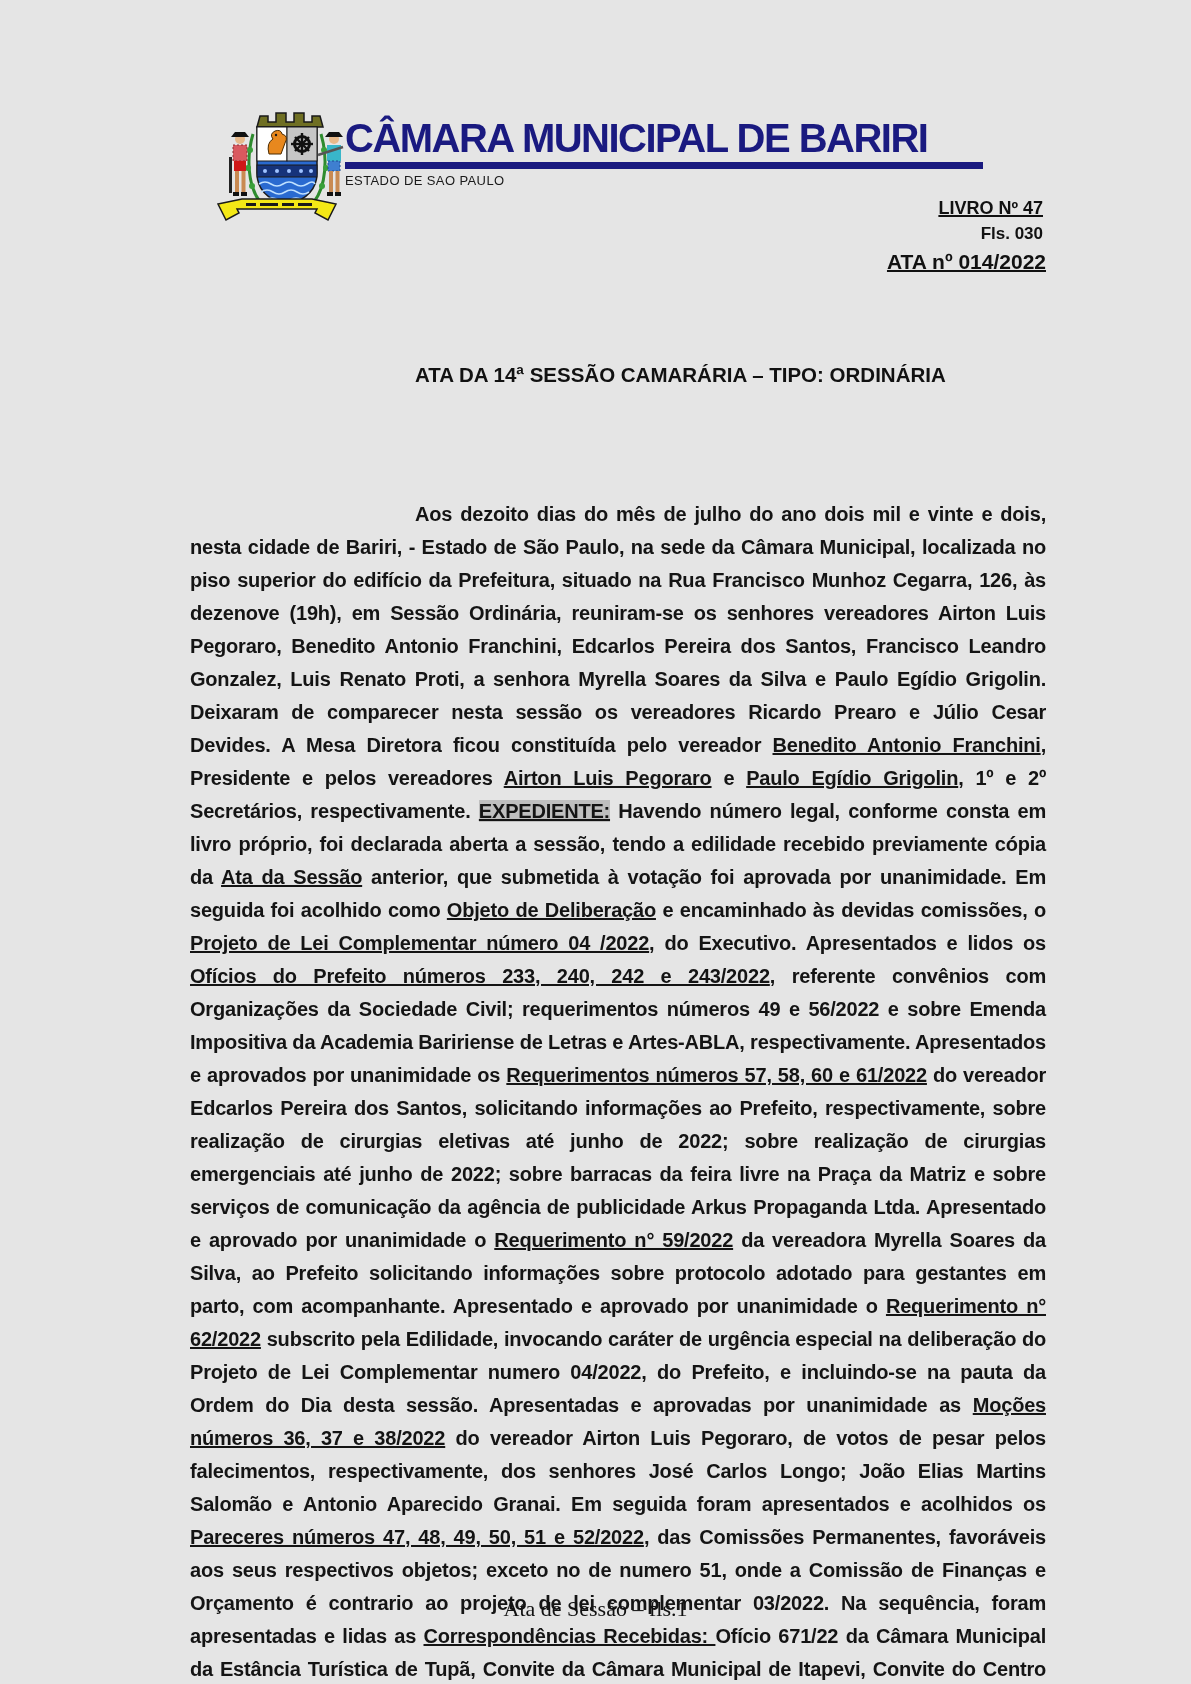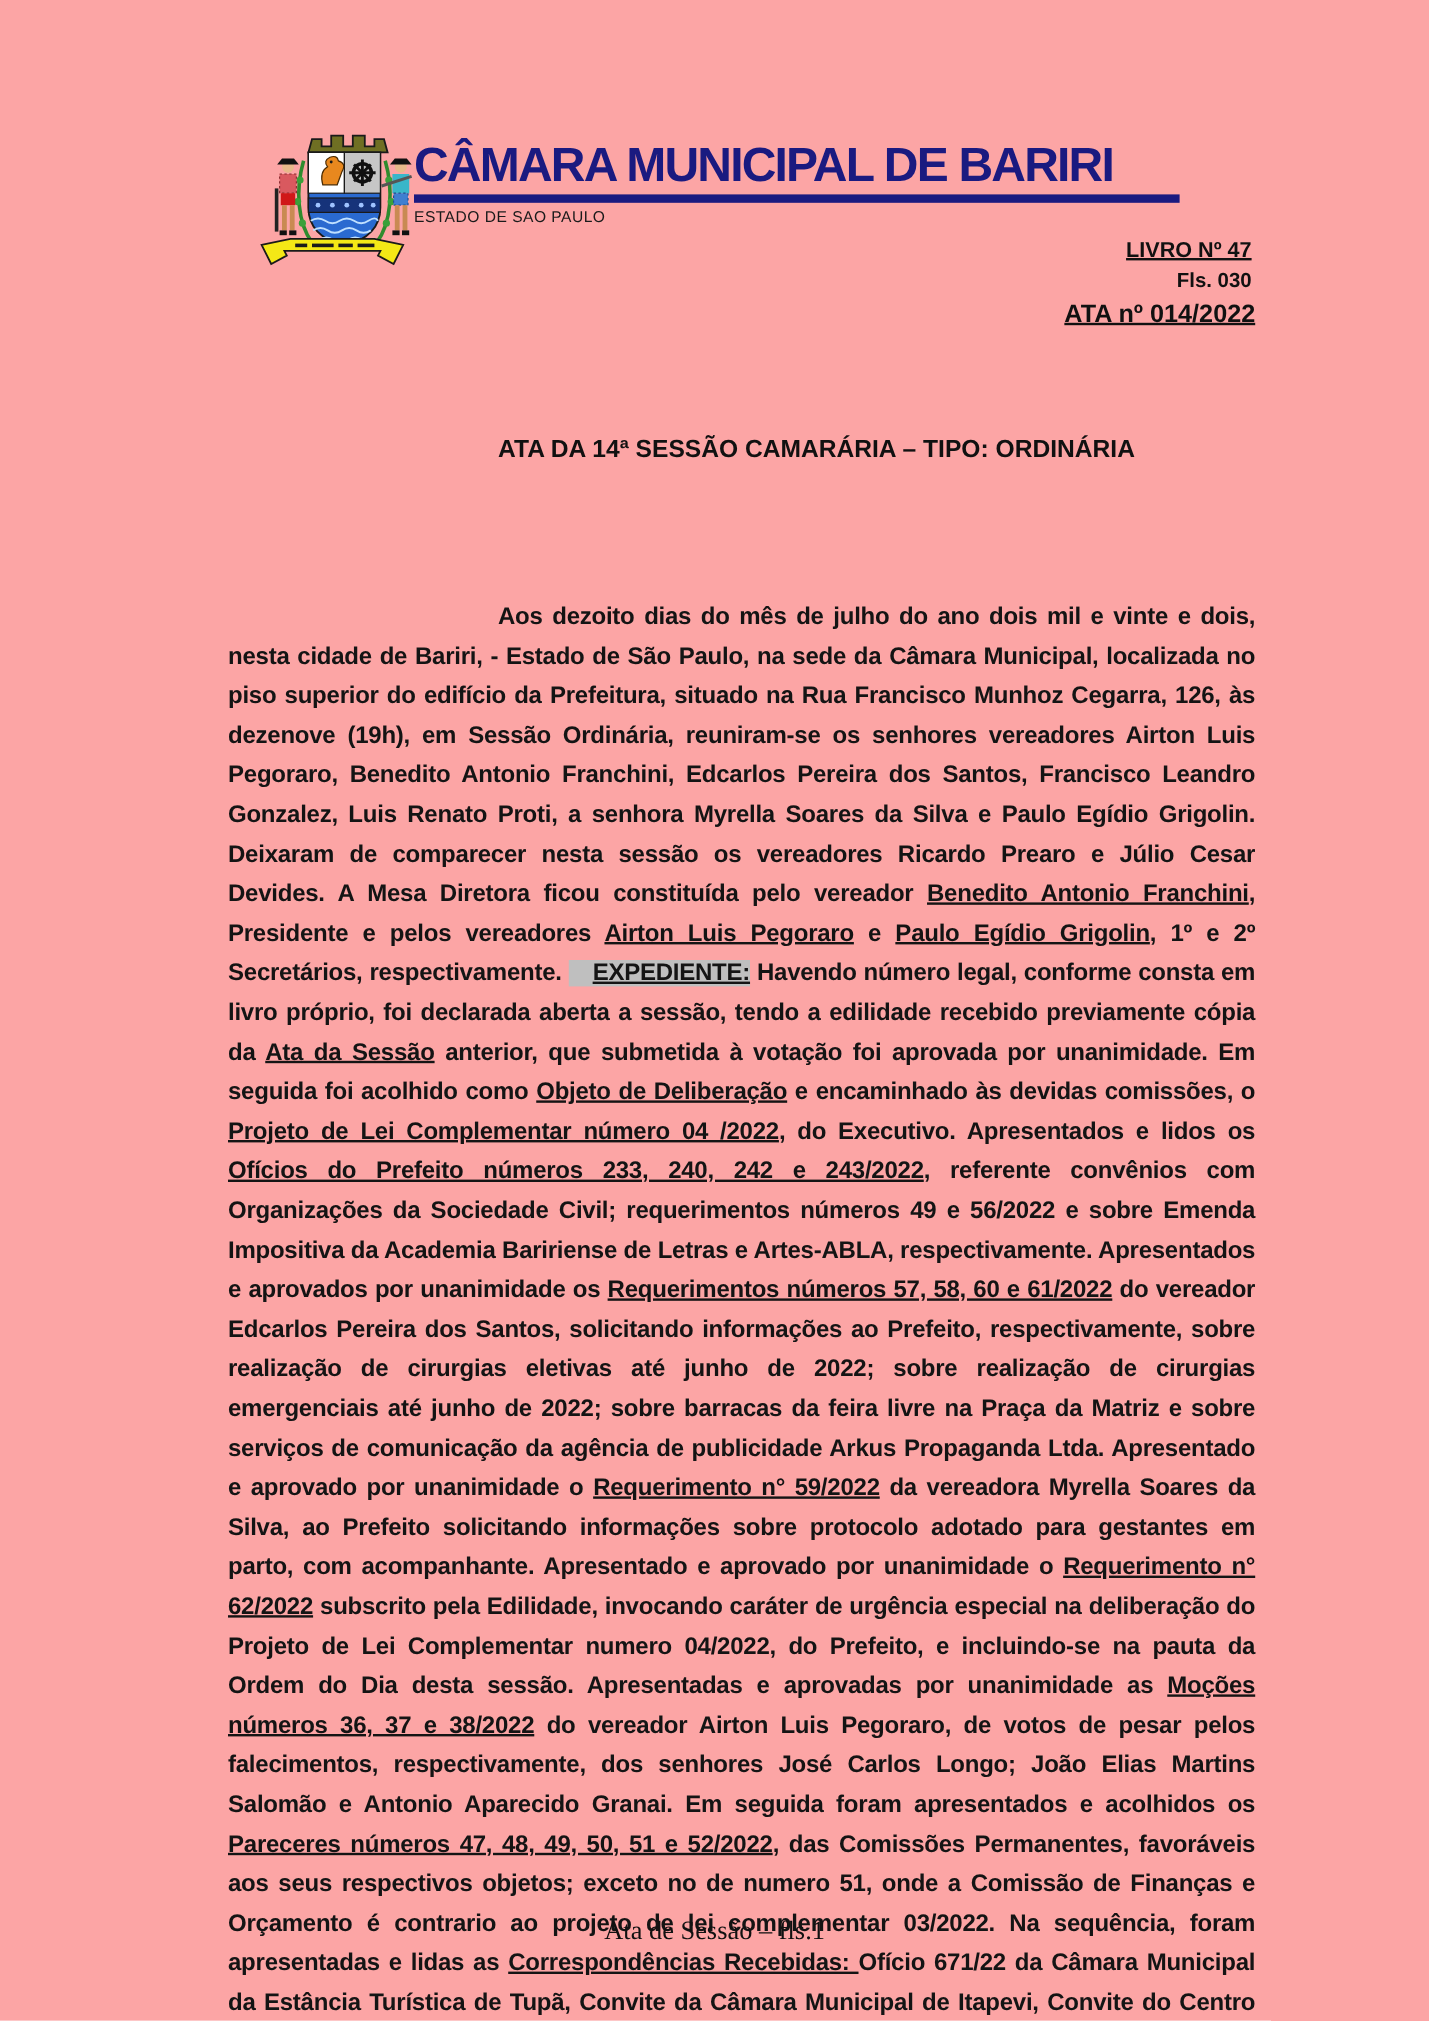--- a/index.html
+++ b/index.html
@@ -1,19 +1,19 @@
 <!DOCTYPE html>
 <html style="--accent: #1a1a80; --highlight: #bfbfbf; --text: #111111; --banner-yellow: #f4e816; --water-blue: #2a6ad0;"><head>
 <meta charset="utf-8">
 <style>
   html,body{margin:0;padding:0;background:#ffffff;}
   .page{
     position:relative;
     width:1191px;height:1684px;
-    background:#fca5a5;
+    background:#e5e5e5;
     font-family:"Liberation Sans",sans-serif;
     color:var(--text,#111);
     overflow:hidden;
   }
   
   .emblem{position:absolute;left:206px;top:102px;width:142px;height:124px;}
   .masthead{position:absolute;left:345px;top:116px;width:638px;}
   .org-name{
     font-size:40px;font-weight:bold;color:var(--accent,#1a1a80);
     letter-spacing:-1.5px;white-space:nowrap;line-height:1.1;
@@ -32,21 +32,20 @@
     position:absolute;left:190px;top:498px;width:856px;
     font-size:20px;line-height:33px;text-align:justify;
     text-indent:225px;letter-spacing:-0.2px;color:#141414;
   }
   .run.plain{font-weight:bold;}
   .run.bold{font-weight:bold;}
   .run.bold-underline{font-weight:bold;text-decoration:underline;text-decoration-thickness:2px;}
   .run.bold-underline-highlight{
     font-weight:bold;text-decoration:underline;text-decoration-thickness:2px;
     background:var(--highlight,#bfbfbf);
-    padding-left:20px;
   }
   
   .page-footer{
     position:absolute;left:0;top:1596px;width:100%;text-align:center;
     font-family:"Liberation Serif",serif;font-size:22px;color:#111;
   }
 </style>
 </head>
 <body>
 

